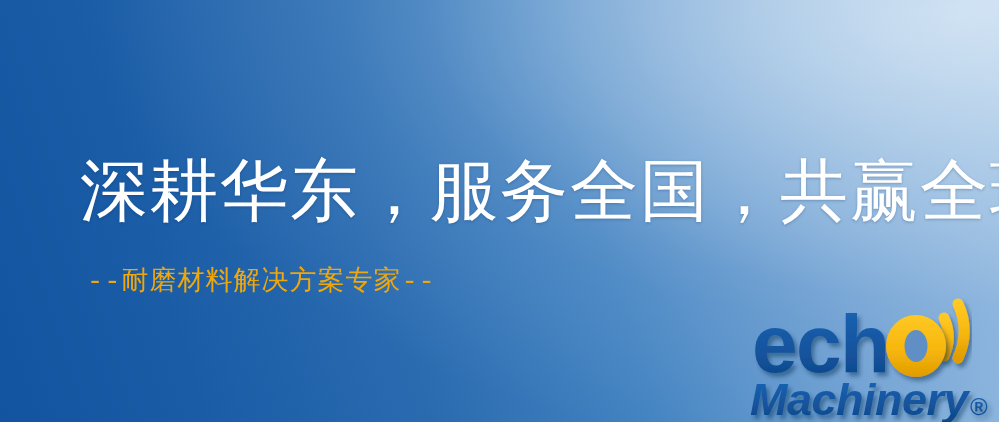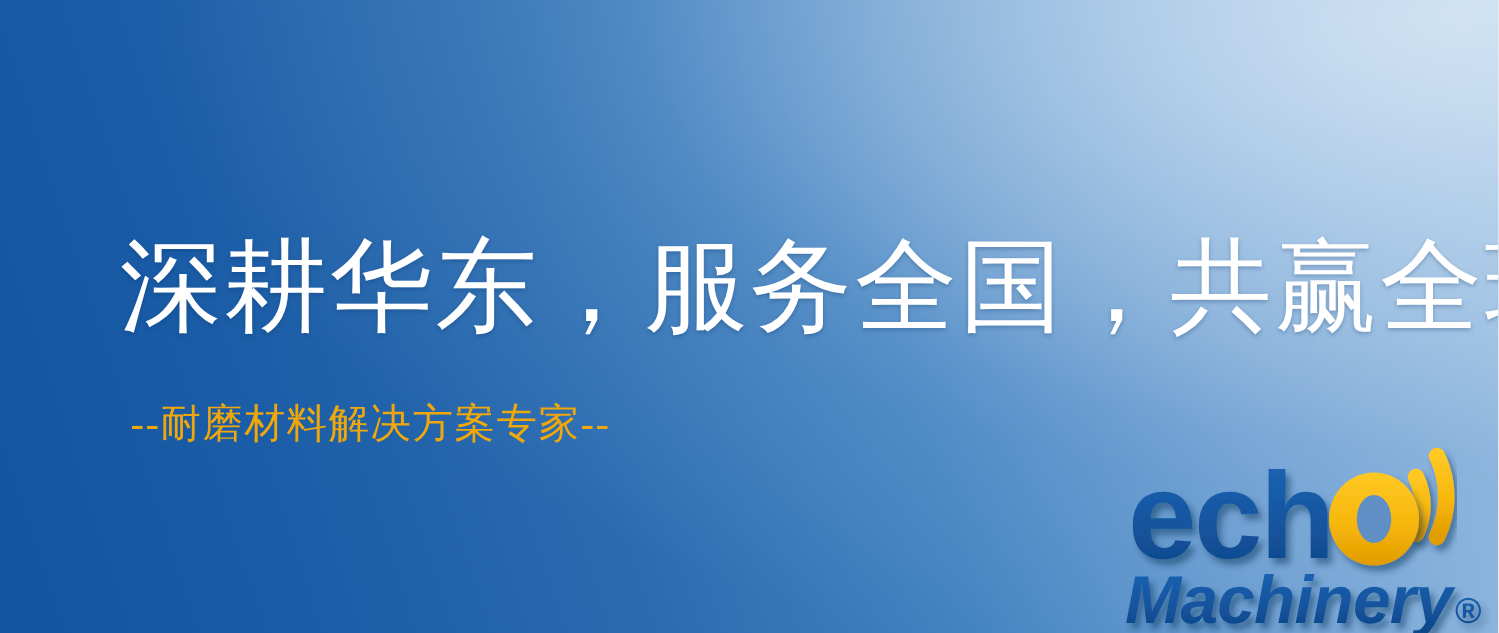--- a/index.html
+++ b/index.html
@@ -51,21 +51,21 @@
     letter-spacing: 2px;
     color: #ffffff;
     white-space: nowrap;
     text-shadow: 0 1px 3px rgba(10, 50, 100, 0.30);
   }
 
   #subtitle {
     position: absolute;
     left: 87px;
     top: 266px;
-    font-family: Liberation Serif, serif;
+    font-family: Liberation Mono, monospace;
     font-size: 27px;
     line-height: 32px;
     letter-spacing: 1px;
     color: #efa70c;
     white-space: nowrap;
   }
 
   
   #logo {
     position: absolute;

